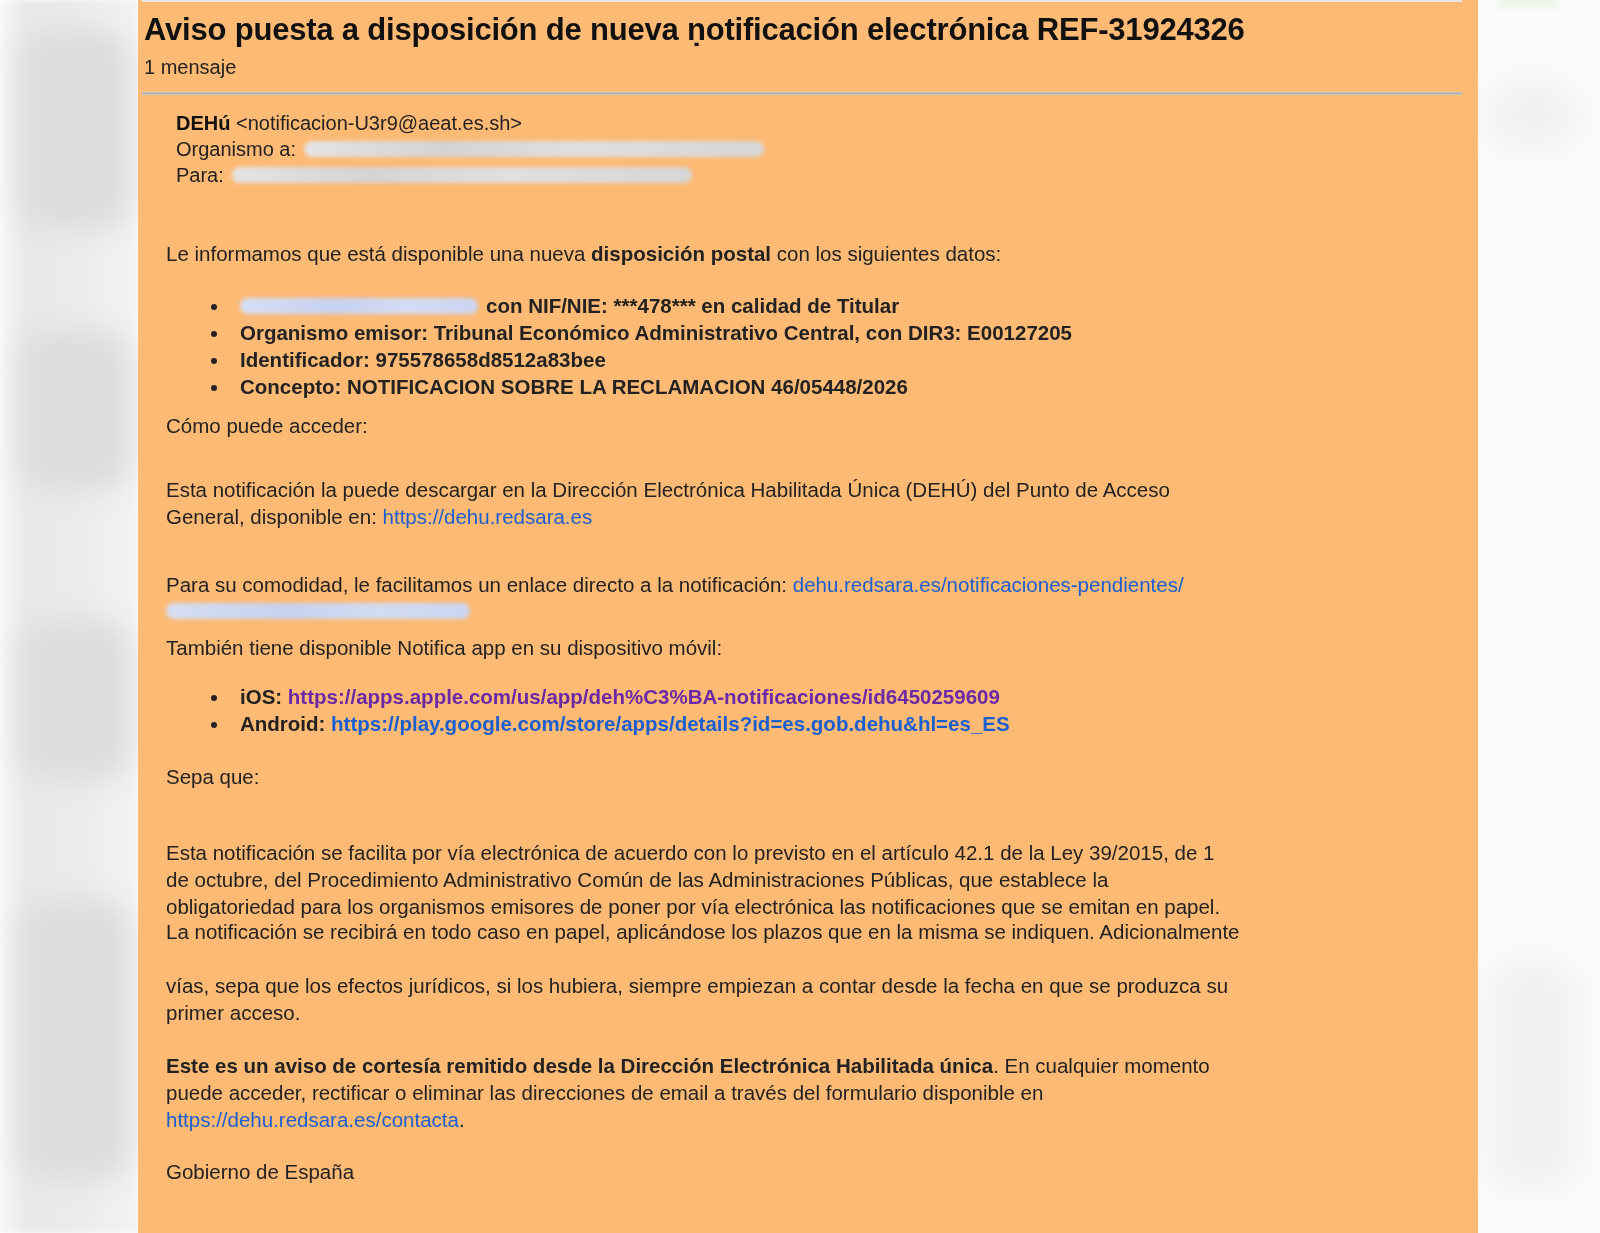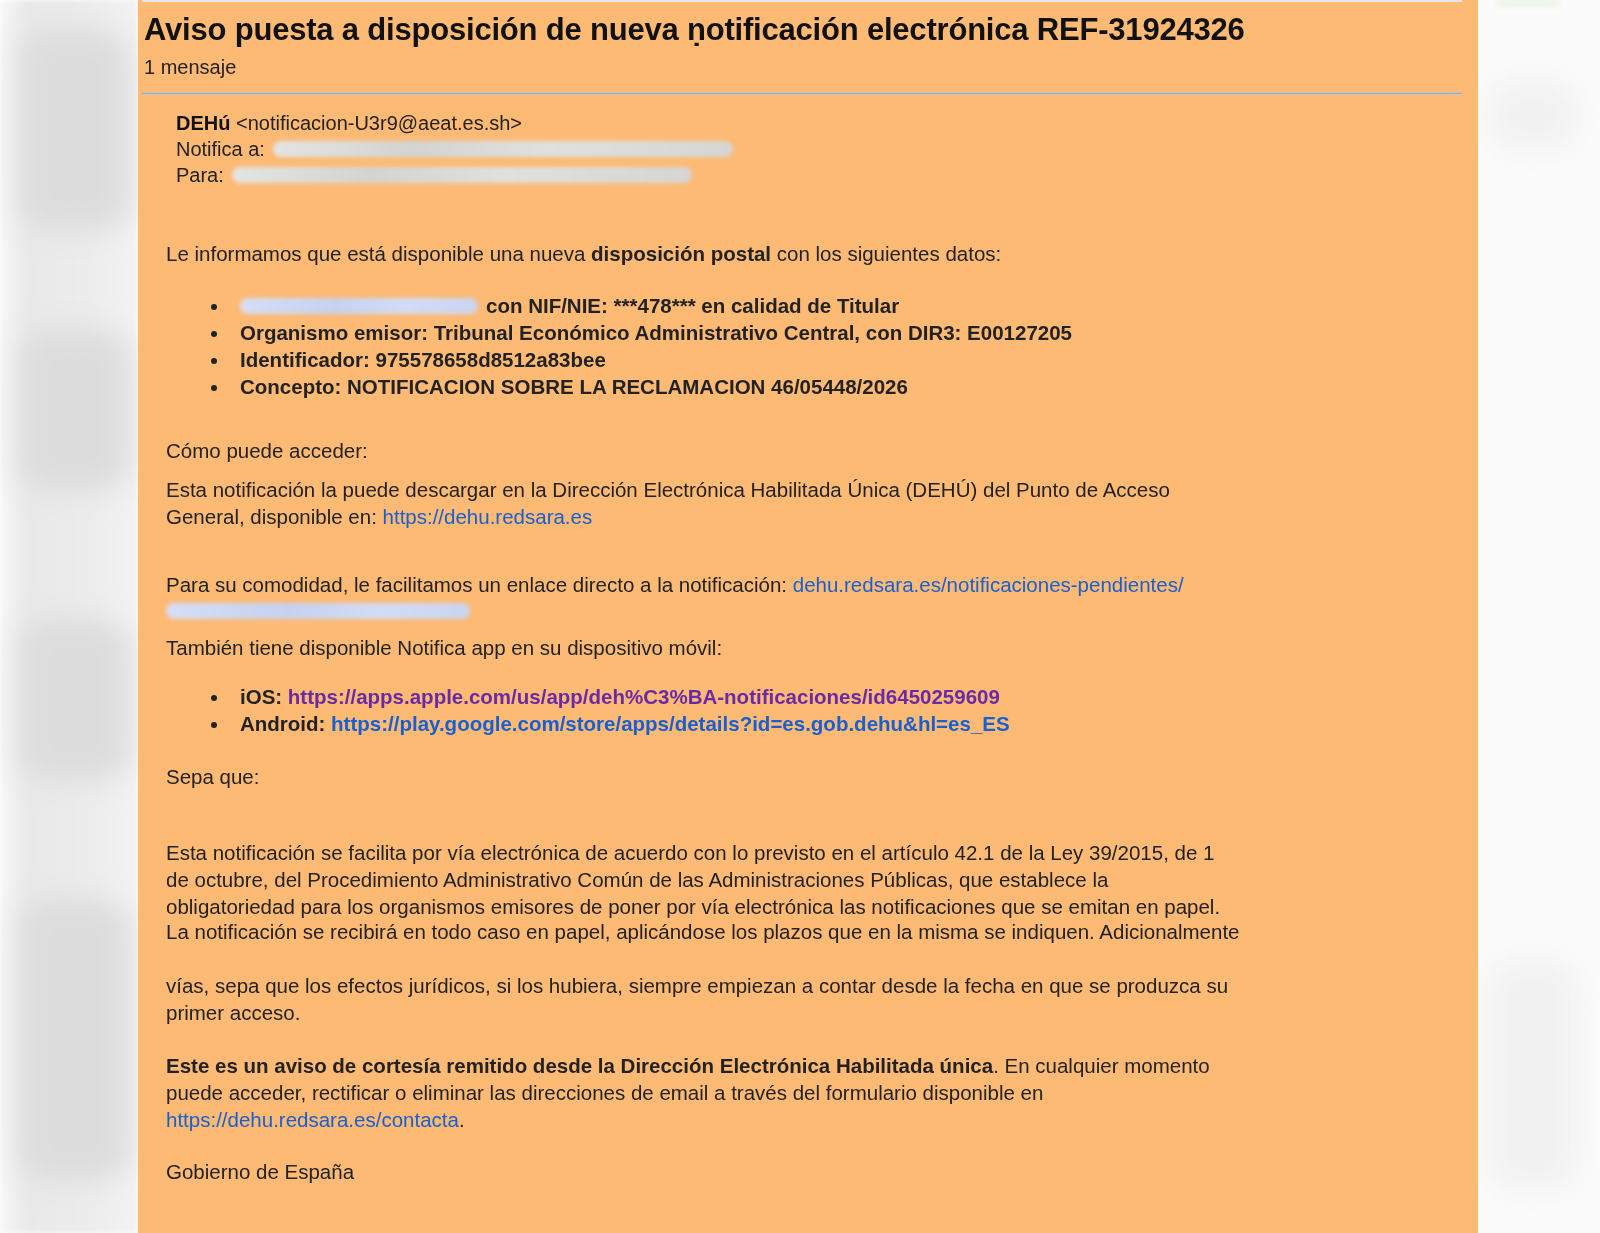--- a/index.html
+++ b/index.html
@@ -79,21 +79,21 @@
 
   <div class="subject">Aviso puesta a disposición de nueva ṇotificación electrónica REF-31924326</div>
   <div class="msg-count">1 mensaje</div>
   <div class="header-rule"></div>
 
   <div class="meta">
     <div class="row">
       <b>DEHú</b>&nbsp;<span>&lt;notificacion-U3r9@aeat.es.sh&gt;</span>
     </div>
     <div class="row">
-      <span>Notifica a:</span>
+      <span>Organismo a:</span>
       <span class="redact" style="width:460px;"></span>
     </div>
     <div class="row">
       <span>Para:</span>
       <span class="redact" style="width:460px;"></span>
     </div>
   </div>
 
   <div class="body">
     <p class="block" style="top:0;">
@@ -113,21 +113,21 @@
       <li>
         <span class="bullet"></span>
         <span>Identificador: 975578658d8512a83bee</span>
       </li>
       <li>
         <span class="bullet"></span>
         <span>Concepto: NOTIFICACION SOBRE LA RECLAMACION 46/05448/2026</span>
       </li>
     </ul>
 
-    <p class="block" style="top:197px;">Cómo puede acceder:</p>
+    <p class="block" style="top:172px;">Cómo puede acceder:</p>
 
     <p class="block" style="top:236px;">
       <span>Esta notificación la puede descargar en la Dirección Electrónica Habilitada Única (DEHÚ) del Punto de Acceso</span><br>
       <span>General, disponible en: </span><a class="link">https://dehu.redsara.es</a>
     </p>
 
     <p class="block" style="top:331px;">
       <span>Para su comodidad, le facilitamos un enlace directo a la notificación: </span><a class="link">dehu.redsara.es/notificaciones-pendientes/</a><br>
       <span class="redact blue" style="width:304px;margin-left:0;"></span>
     </p>

